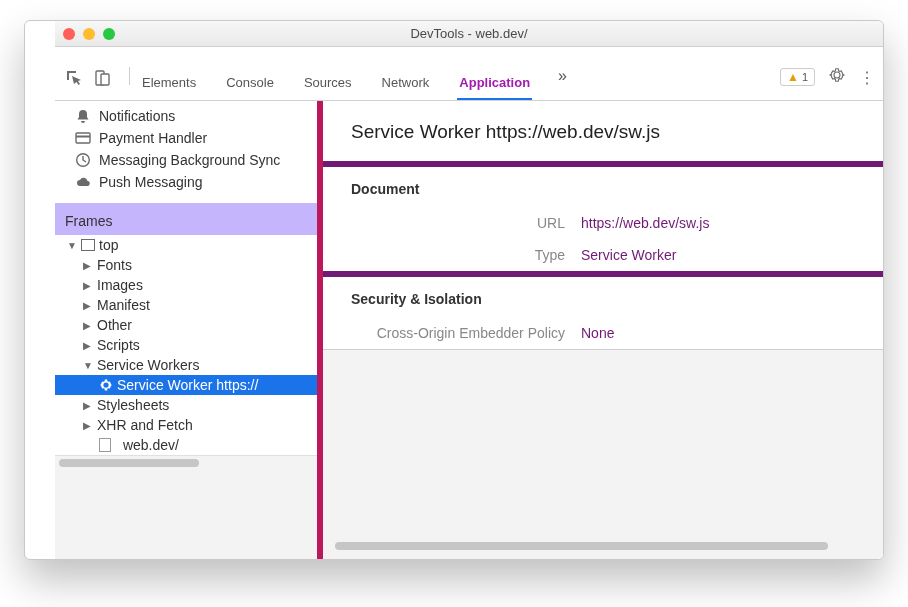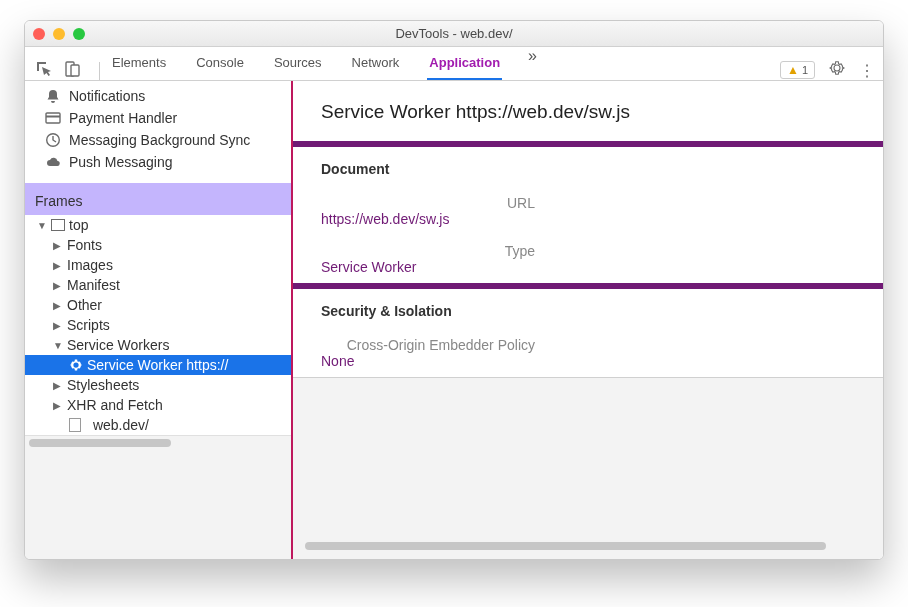--- a/index.html
+++ b/index.html
@@ -1,54 +1,54 @@
 <!DOCTYPE html>
 <html><head>
 <meta charset="utf-8">
 <style>
   * { box-sizing: border-box; margin: 0; padding: 0; font-family: -apple-system, "Helvetica Neue", Arial, sans-serif; }
   body { background: #fff; width: 908px; height: 607px; overflow: hidden; }
-  .window { width: 860px; height: 540px; margin: 20px auto; border: 1px solid #c9c9c9; border-radius: 6px; box-shadow: 0 20px 40px rgba(0,0,0,0.25); overflow: hidden; background:#fff; display:flex; flex-direction:column; }
+  .window { width: 860px; height: 540px; margin: 20px auto; border: 1px solid #c9c9c9; border-radius: 6px; box-shadow: 0 20px 40px rgba(0,0,0,0.25); overflow: hidden; background:#fff; display:flex; flex-direction:column;padding-left:30px; }
   .titlebar { height: 26px; background: linear-gradient(#f7f7f7,#e9e9e9); border-bottom:1px solid #d0d0d0; display:flex; align-items:center; padding:0 8px; position:relative; }
   .tlights { display:flex; gap:8px; }
   .tlight { width:12px; height:12px; border-radius:50%; }
   .red{background:#ff5f57;} .yellow{background:#febc2e;} .green{background:#28c840;}
   .title { position:absolute; left:0; right:0; text-align:center; font-size:13px; color:#4a4a4a; }
-  .toolbar { height:34px; border-bottom:1px solid #d0d0d0; display:flex; align-items:flex-end; padding:0 8px; font-size:13px; color:#555; }
+  .toolbar { height:34px; border-bottom:1px solid #d0d0d0; display:flex; align-items:flex-start; padding:0 8px; font-size:13px; color:#555;margin-top:20px; }
   .tb-ico { width:22px; height:22px; margin-right:6px; display:flex; align-items:center; justify-content:center; color:#6e6e6e; }
   .tb-sep { width:1px; height:18px; background:#ccc; margin:0 10px; }
   .tabs { display:flex; gap:26px; flex:1; }
   .tab { padding:8px 2px; cursor:pointer; color:#555; }
   .tab.active { color:#a21caf; border-bottom:2px solid #1a73e8; font-weight:700; }
   .tb-right { display:flex; align-items:center; gap:14px; }
   .warn-badge { border:1px solid #ccc; border-radius:3px; padding:1px 6px; font-size:11px; display:flex; align-items:center; gap:3px; color:#555; background:#fff;}
   .warn-tri { color:#e2a100; font-size:12px; }
   .gear,.kebab{ color:#6e6e6e; font-size:16px;}
   .body { flex:1; display:flex; min-height:0; }
-  .sidebar { width:268px; border-right:2px solid #be185d; display:flex; flex-direction:column; overflow:hidden; background:#f3f3f3; }
+  .sidebar { width:268px; border-right:6px solid #be185d; display:flex; flex-direction:column; overflow:hidden; background:#f3f3f3; }
   .side-top { background:#fff; padding:4px 0 10px 0; }
   .side-row { display:flex; align-items:center; gap:8px; padding:3px 8px 3px 20px; font-size:14px; color:#333; cursor:pointer;}
   .side-row svg,.side-row .ico{width:16px; height:16px; color:#6b6b6b; flex-shrink:0;}
   .section-hdr { padding:10px 10px 6px 10px; font-size:14px; color:#333; background:#c4b5fd;}
   .tree { background:#fff; font-size:14px; overflow:hidden;}
   .titem { display:flex; align-items:center; gap:4px; padding:2px 0 2px 12px; color:#333; cursor:pointer;}
   .titem .arrow{ width:10px; display:inline-block; font-size:10px; color:#6b6b6b;}
   .titem.d1{padding-left:28px;}
   .titem.d2{padding-left:44px;}
   .titem.sel{ background:#1a73e8; color:#fff;}
   .titem.sel .arrow,.titem.sel svg{color:#fff;}
   .frame-ico{width:14px;height:12px;border:1px solid #6b6b6b;display:inline-block;}
   .file-ico{width:12px;height:14px;border:1px solid #9a9a9a;background:#fff;display:inline-block;position:relative;}
   .hscroll{ height:14px; background:#f3f3f3; border-top:1px solid #e0e0e0; display:flex; align-items:center; padding:0 4px;}
   .hscroll .thumb{ height:8px; background:#c6c6c6; border-radius:4px;}
   .main { flex:1; background:#fff; display:flex; flex-direction:column; overflow:hidden;}
   .main-title{ font-size:19px; color:#222; padding:20px 28px 18px 28px; }
   .panel{ border-top:6px solid #701a75;}
   .panel-hdr{ font-size:14px; font-weight:600; color:#333; padding:14px 28px 10px 28px;}
-  .kv{ display:flex; padding:8px 28px; font-size:14px;flex-direction:column;}
+  .kv{ display:flex; padding:8px 28px; font-size:14px;}
   .kv .k{ width:230px; text-align:right; color:#888; padding-right:16px;}
   .kv .v{ color:#701a75;}
   .main-bottom{ flex:1; background:#f3f3f3; border-top:1px solid #d0d0d0; position:relative;}
   .more{font-size:16px;color:#555;cursor:pointer;}
   svg { fill: currentColor; }
 </style>
 </head>
 <body>
 
 <div class="window">

